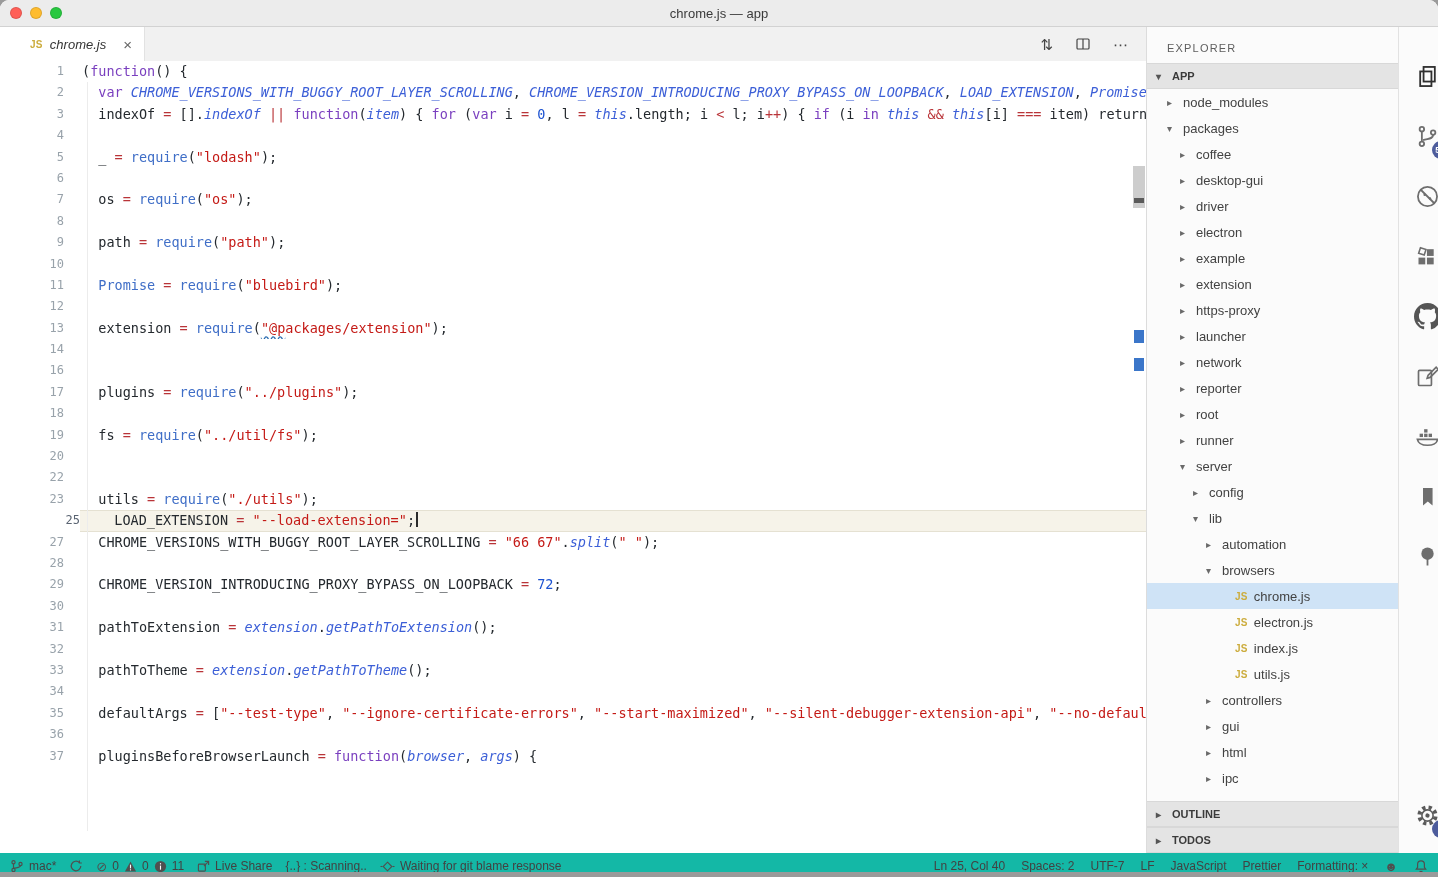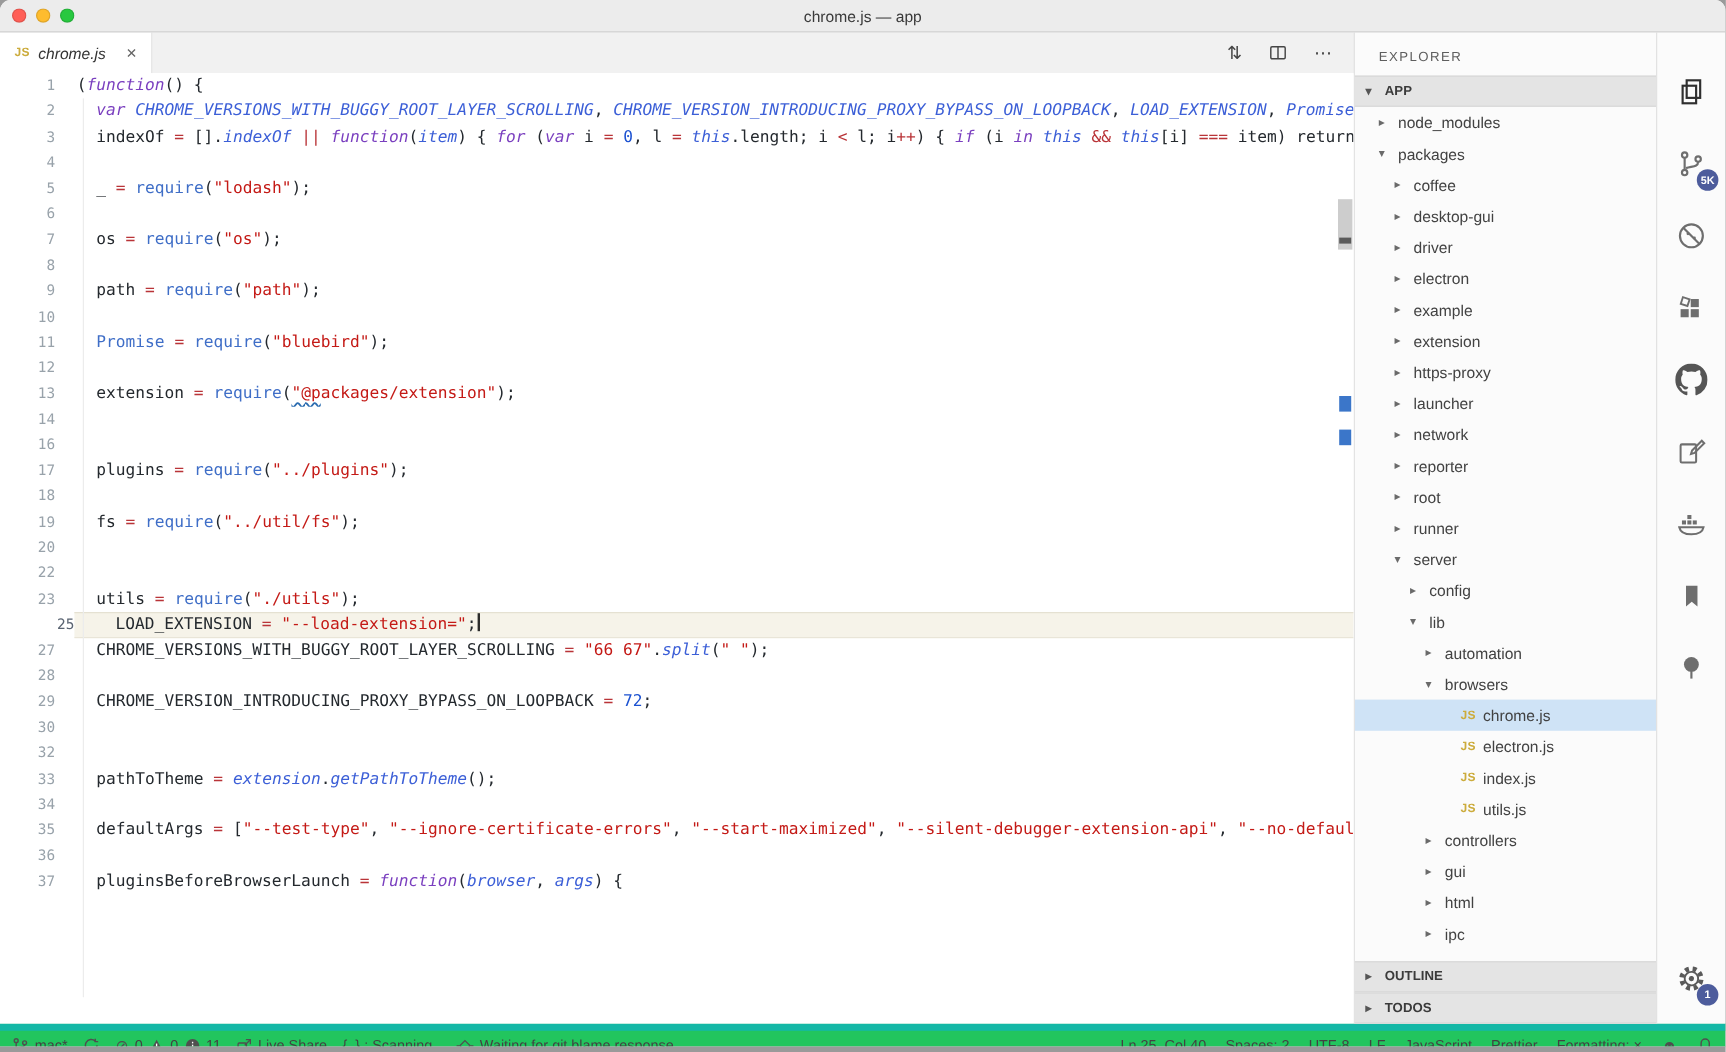--- a/index.html
+++ b/index.html
@@ -4,21 +4,21 @@
 <style>
   html,body{margin:0;padding:0;background:#9a9a9a;}
   .window{width:1438px;height:872px;background:#fff;font-family:"Liberation Sans",sans-serif;
           border-radius:9px 9px 0 0;overflow:hidden;position:relative;box-sizing:border-box;}
   
   .titlebar{position:relative;height:26px;background:#ececec;border-bottom:1px solid #d2d2d2;
             display:flex;align-items:center;justify-content:center;font-size:13px;color:#3a3a3a;}
   .lights{position:absolute;left:10px;top:7px;display:flex;gap:8px;}
   .light{width:12px;height:12px;border-radius:50%;border:1px solid rgba(0,0,0,.12);box-sizing:border-box;}
   
-  .main{display:flex;height:826px;}
+  .main{display:flex;height:826px;padding-left:18px;}
   .editor-col{width:1128px;display:flex;flex-direction:column;box-sizing:border-box;}
   
   .tabstrip{height:34px;flex:0 0 34px;background:#f1f1f1;display:flex;align-items:stretch;}
   .tab{display:flex;align-items:center;gap:7px;background:#fff;padding:0 12px;border-right:1px solid #e2e2e2;
        font-size:13px;font-style:italic;color:#333;}
   .tab .close{font-style:normal;color:#666;font-size:15px;margin-left:10px;cursor:default;}
   .jsbadge{color:var(--c-js_icon,#ccac3d);font-weight:700;font-size:10px;font-style:normal;
            font-family:"Liberation Sans",sans-serif;letter-spacing:.3px;}
   .actions{margin-left:auto;display:flex;align-items:center;gap:22px;padding-right:18px;color:#454545;}
   .actions .a{font-size:15px;line-height:1;}
@@ -26,21 +26,21 @@
   
   .editor{flex:1;position:relative;background:#fff;overflow:hidden;
           font-family:"DejaVu Sans Mono",monospace;font-size:13.5px;line-height:21.4px;}
   .row{display:flex;height:21.4px;}
   .ln{flex:0 0 46px;text-align:right;color:var(--c-line_number,#98a2aa);font-size:12px;}
   .lc{flex:1;padding-left:18px;overflow:hidden;white-space:pre;color:var(--c-plain,#24292e);}
   .row.cur .lc{background:var(--c-current_line_bg,#f6f3e9);
                box-shadow:inset 0 1px 0 #e5e1d2, inset 0 -1px 0 #e5e1d2;}
   .row.cur .ln{color:#5a6472;margin-left:16px;}
   .t-p{color:var(--c-plain,#24292e);}
-  .t-k{color:var(--c-keyword,#7a3fbf);font-style:italic;}
+  .t-k{color:var(--c-keyword,#7a3fbf);}
   .t-i{color:var(--c-identifier_italic,#3c5fd7);font-style:italic;}
   .t-f{color:var(--c-function_name,#3f6ec7);}
   .t-s{color:var(--c-string,#c41a16);}
   .t-o{color:var(--c-operator,#b93438);}
   .t-n{color:var(--c-number,#1c52d1);}
   .t-sq{text-decoration:underline;text-decoration-style:wavy;
         text-decoration-color:var(--c-squiggle,#2b6cb0);text-underline-offset:3px;}
   .caret{display:inline-block;width:2px;height:15px;background:#2b2b2b;vertical-align:-2px;margin-left:1px;}
   .indent-guide{position:absolute;left:69px;top:21px;bottom:22px;width:1px;background:#ececec;}
   .scroll-lane{position:absolute;top:0;right:0;width:14px;bottom:0;}
@@ -62,21 +62,21 @@
   
   .activitybar{width:58px;flex:0 0 58px;background:#fbfbfb;border-left:1px solid #e2e2e2;
                display:flex;flex-direction:column;align-items:center;padding-top:36px;gap:33px;box-sizing:border-box;}
   .ab{position:relative;width:27px;height:27px;flex:0 0 auto;}
   .ab svg{display:block;}
   .ab.gear{margin-top:auto;margin-bottom:24px;}
   .badge{position:absolute;right:-9px;bottom:-9px;background:var(--c-badge_bg,#4d5c9c);color:#fff;
          border-radius:50%;min-width:18px;height:18px;font-size:9px;font-weight:700;
          display:flex;align-items:center;justify-content:center;box-sizing:border-box;padding:0 2px;}
   
-  .statusbar{height:25px;display:flex;align-items:flex-end;background:#22c55e;border-top:6px solid #14b8a6;
+  .statusbar{height:25px;display:flex;align-items:center;background:#14b8a6;border-top:1px solid #14b8a6;
              font-size:12px;color:#424242;padding:0 10px;box-sizing:border-box;}
   .sb-left{display:flex;gap:13px;align-items:center;}
   .sb-right{margin-left:auto;display:flex;gap:16px;align-items:center;}
   .sb-item{display:flex;align-items:center;gap:5px;white-space:nowrap;}
   .sb-item svg{display:block;}
   .glyph{font-size:13px;line-height:1;color:#4f4f4f;}
 </style>
 </head>
 <body>
 
@@ -213,20 +213,24 @@
             </div>
             <div class="row">
               <span class="ln">29</span>
               <span class="lc"><span class="t-p">  CHROME_VERSION_INTRODUCING_PROXY_BYPASS_ON_LOOPBACK </span><span class="t-o">=</span><span class="t-p"> </span><span class="t-n">72</span><span class="t-p">;</span></span>
             </div>
             <div class="row">
               <span class="ln">30</span>
               <span class="lc"></span>
             </div>
             <div class="row">
+              <span class="ln">31</span>
+              <span class="lc"><span class="t-p">  pathToExtension </span><span class="t-o">=</span><span class="t-p"> </span><span class="t-i">extension</span><span class="t-p">.</span><span class="t-i">getPathToExtension</span><span class="t-p">();</span></span>
+            </div>
+            <div class="row">
               <span class="ln">32</span>
               <span class="lc"></span>
             </div>
             <div class="row">
               <span class="ln">33</span>
               <span class="lc"><span class="t-p">  pathToTheme </span><span class="t-o">=</span><span class="t-p"> </span><span class="t-i">extension</span><span class="t-p">.</span><span class="t-i">getPathToTheme</span><span class="t-p">();</span></span>
             </div>
             <div class="row">
               <span class="ln">34</span>
               <span class="lc"></span>
@@ -515,21 +519,21 @@
       </span>
     </div>
     <div class="sb-right">
       <span class="sb-item">
           <span>Ln 25, Col 40</span>
         </span>
       <span class="sb-item">
           <span>Spaces: 2</span>
         </span>
       <span class="sb-item">
-          <span>UTF-8</span>
+          <span>UTF-7</span>
         </span>
       <span class="sb-item">
           <span>LF</span>
         </span>
       <span class="sb-item">
           <span>JavaScript</span>
         </span>
       <span class="sb-item">
           <span>Prettier</span>
         </span>

